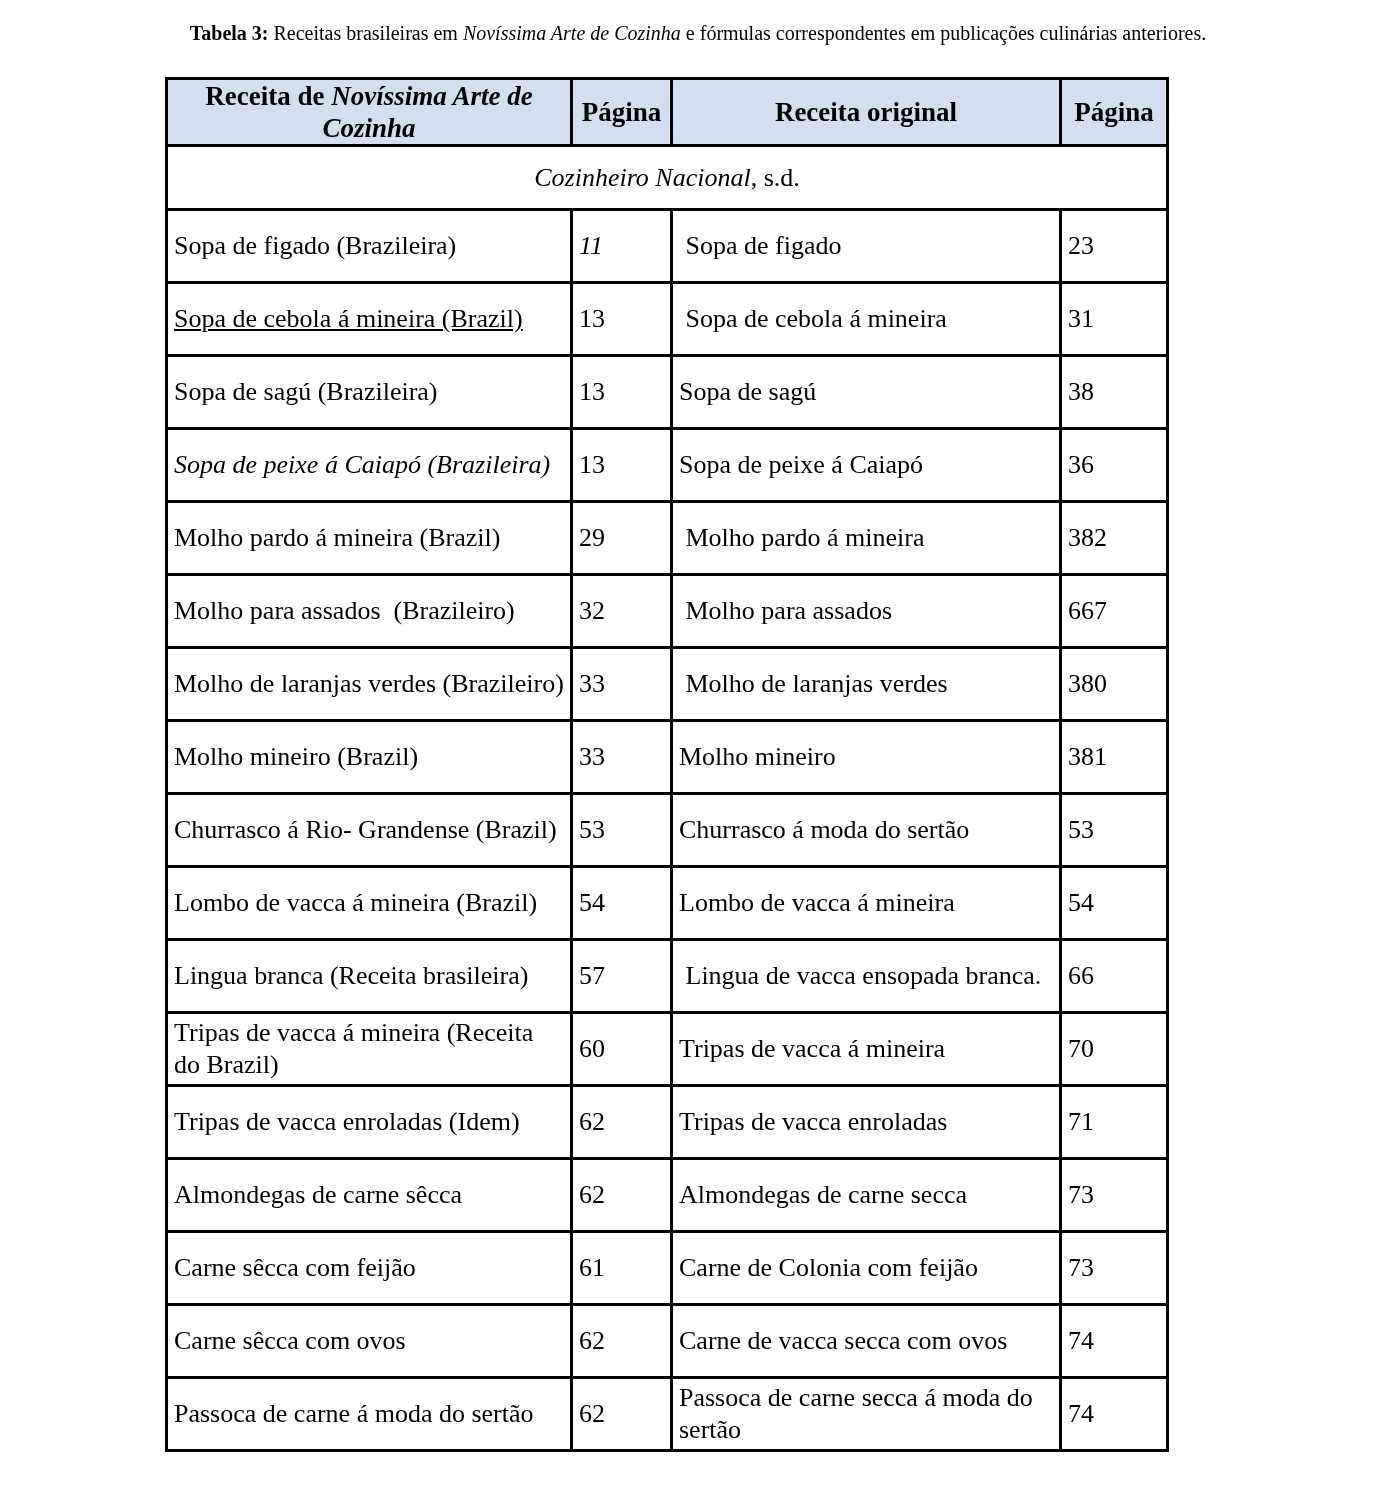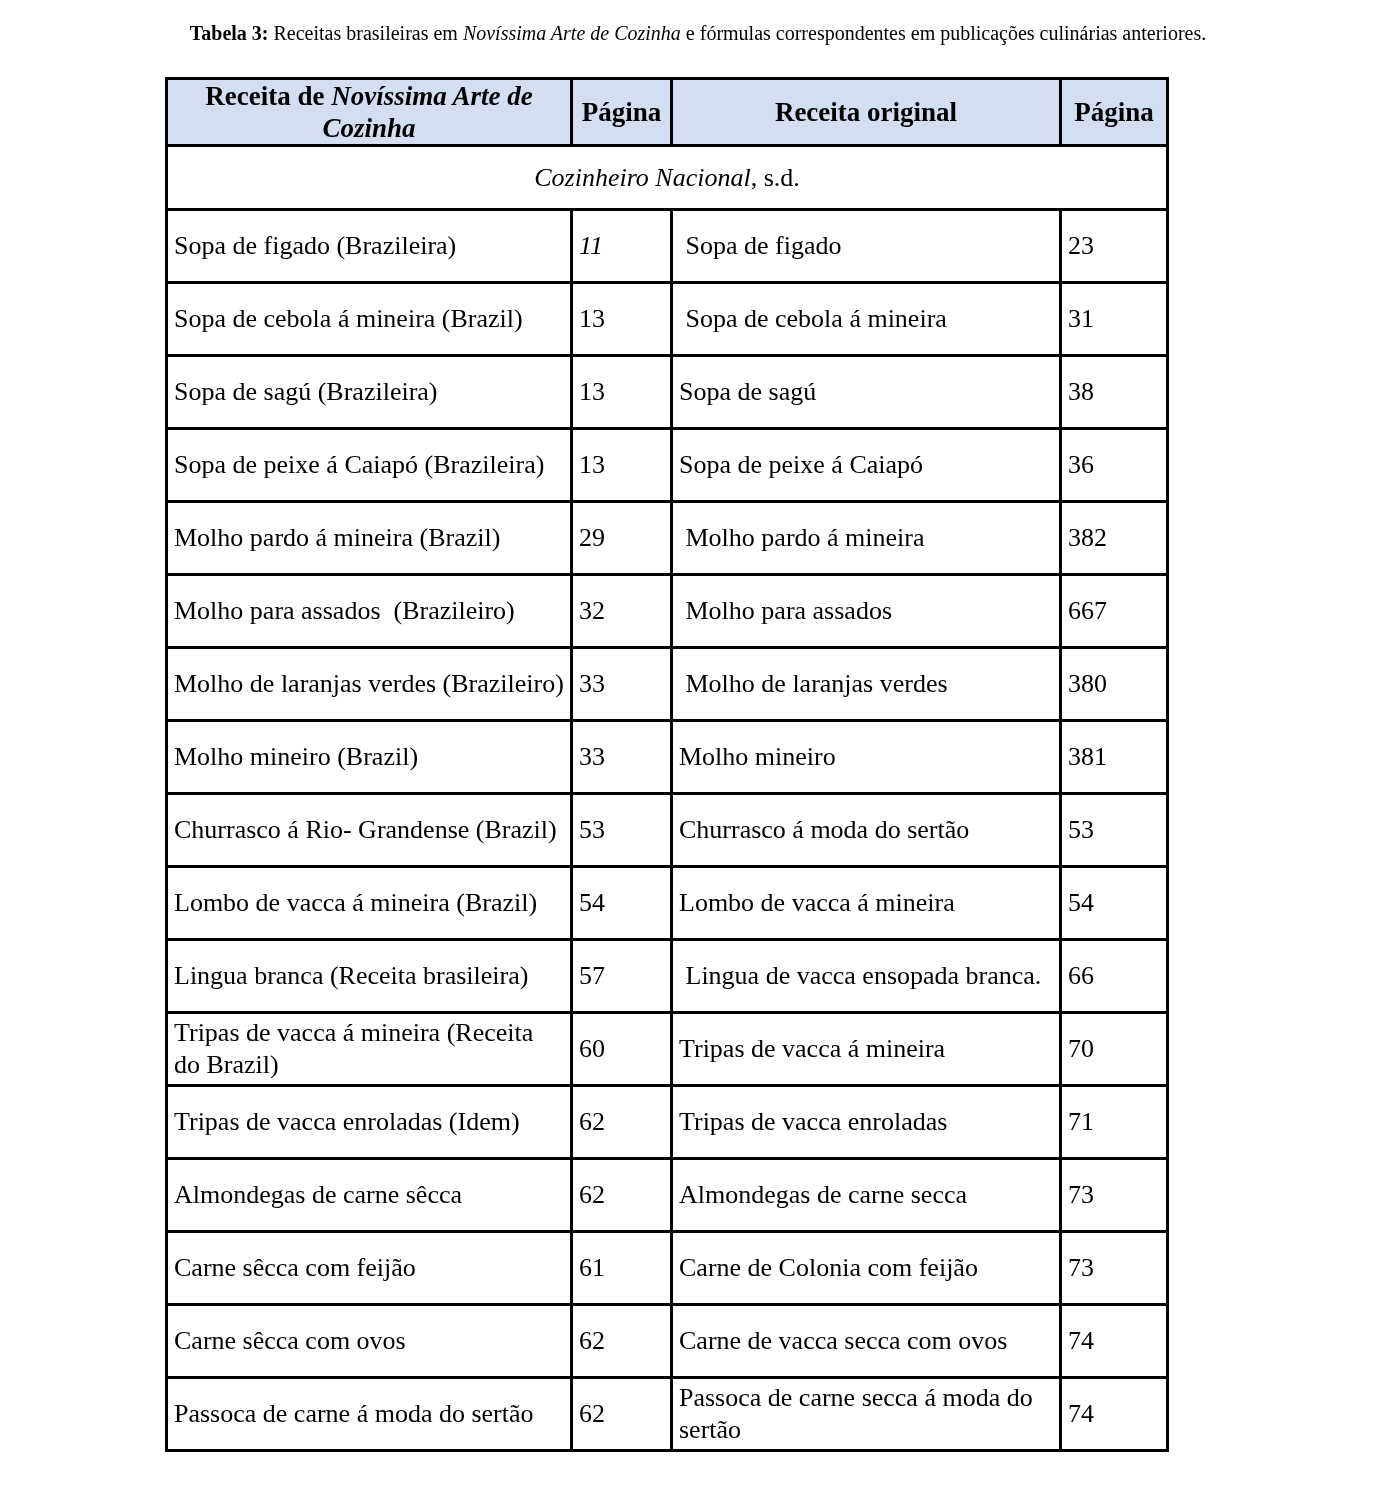--- a/index.html
+++ b/index.html
@@ -89,33 +89,33 @@
         <span class="it">Cozinheiro Nacional</span><span>, s.d.</span>
       </td>
     </tr>
   <tr class="row">
         <td style="white-space: pre-wrap;">Sopa de figado (Brazileira)</td>
         <td style="white-space: pre-wrap; font-style: italic;">11</td>
         <td style="white-space: pre-wrap;"> Sopa de figado</td>
         <td style="white-space: pre-wrap;">23</td>
       </tr>
       <tr class="row">
-        <td style="white-space: pre-wrap;">Sopa de cebola á mineira (Brazil)</td>
+        <td style="white-space: pre-wrap; text-decoration: underline;">Sopa de cebola á mineira (Brazil)</td>
         <td style="white-space: pre-wrap;">13</td>
         <td style="white-space: pre-wrap;"> Sopa de cebola á mineira</td>
         <td style="white-space: pre-wrap;">31</td>
       </tr>
       <tr class="row">
         <td style="white-space: pre-wrap; margin-left: 16px;">Sopa de sagú (Brazileira)</td>
         <td style="white-space: pre-wrap;">13</td>
         <td style="white-space: pre-wrap;">Sopa de sagú</td>
         <td style="white-space: pre-wrap;">38</td>
       </tr>
       <tr class="row">
-        <td style="white-space: pre-wrap;">Sopa de peixe á Caiapó (Brazileira)</td>
+        <td style="white-space: pre-wrap; font-style: italic;">Sopa de peixe á Caiapó (Brazileira)</td>
         <td style="white-space: pre-wrap;">13</td>
         <td style="white-space: pre-wrap;">Sopa de peixe á Caiapó</td>
         <td style="white-space: pre-wrap;">36</td>
       </tr>
       <tr class="row">
         <td style="white-space: pre-wrap;">Molho pardo á mineira (Brazil)</td>
         <td style="white-space: pre-wrap;">29</td>
         <td style="white-space: pre-wrap;"> Molho pardo á mineira</td>
         <td style="white-space: pre-wrap;">382</td>
       </tr>

